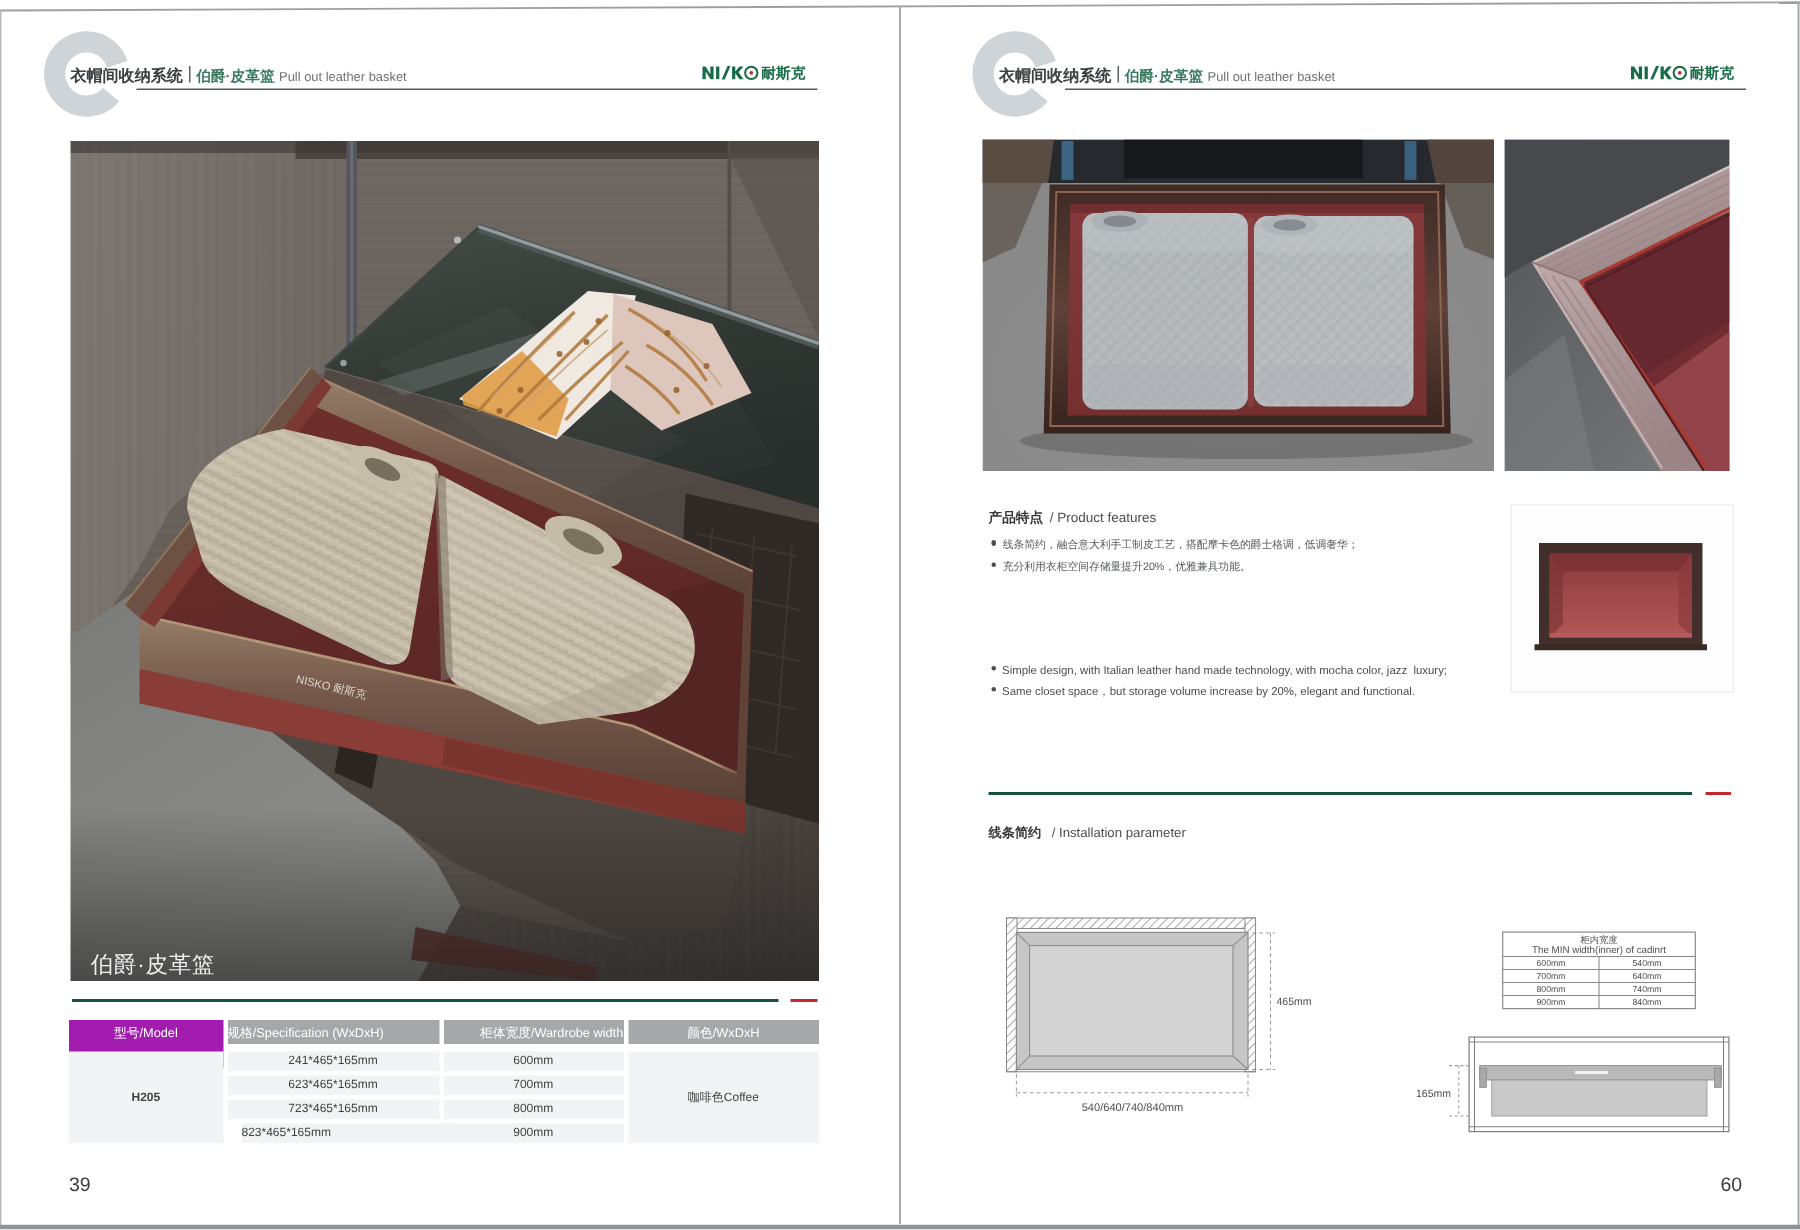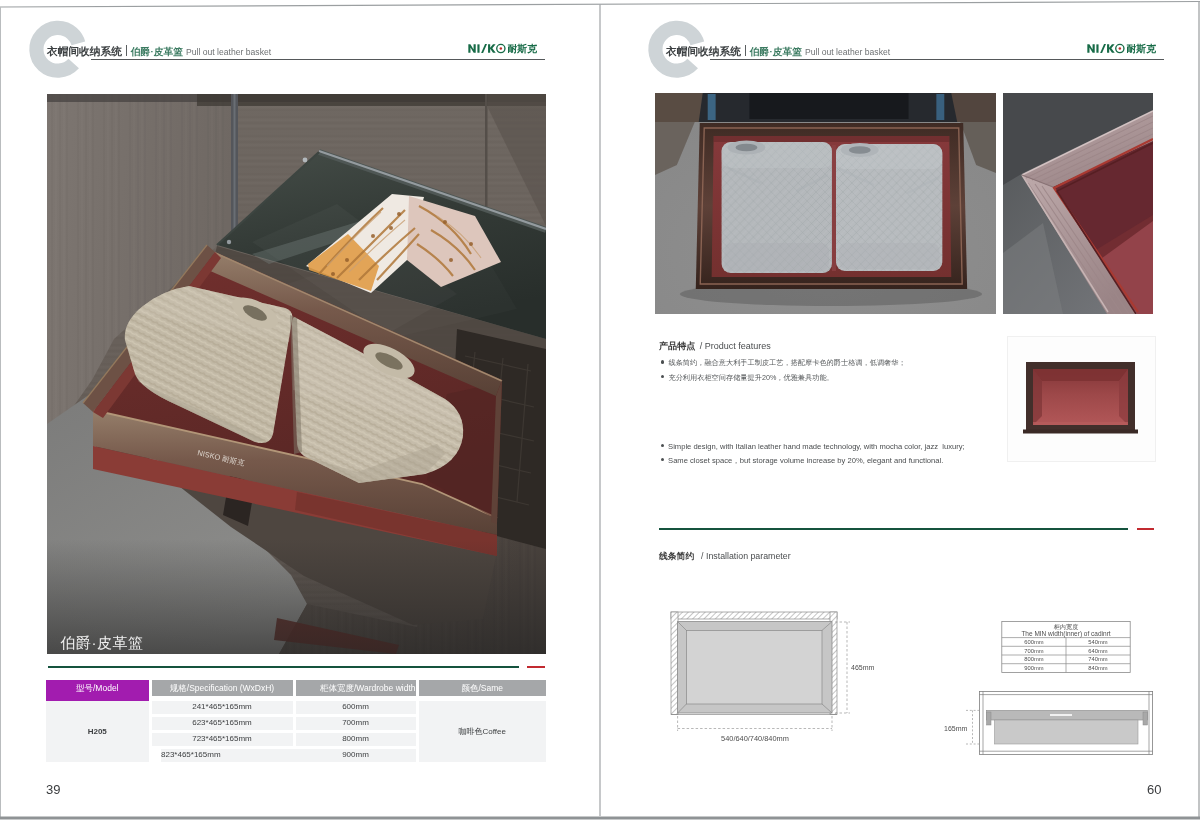--- a/index.html
+++ b/index.html
@@ -220,25 +220,25 @@
 </svg>
 
 <div class="abs" style="left:48px;top:665.8px;width:471px;height:2.6px;background:#15533e;"></div>
 
 <div class="abs" style="left:527px;top:665.8px;width:17.5px;height:2.6px;background:#c22a30;"></div>
 
 <div class="abs" style="left:0;top:0;">
 
   <div class="abs" style="left:46px;top:679.5px;width:102.5px;height:32px;background:#a21caf;color:#fff;font-size:8.5px;text-align:center;line-height:16.5px;">型号/Model</div>
 
-  <div class="abs" style="left:151.5px;top:679.5px;width:141px;height:16px;background:#a5a7a9;color:#fff;font-size:8.5px;text-align:center;line-height:16.5px;">规格/Specification (WxDxH)</div>
+  <div class="abs" style="left:151.5px;top:679.5px;width:141px;height:16px;background:#a5a7a9;color:#fff;font-size:8.5px;text-align:left;line-height:16.5px;">规格/Specification (WxDxH)</div>
 
   <div class="abs" style="left:295.5px;top:679.5px;width:120px;height:16px;background:#a5a7a9;color:#fff;font-size:8.5px;text-align:right;line-height:16.5px;">柜体宽度/Wardrobe width</div>
 
-  <div class="abs" style="left:418.5px;top:679.5px;width:127.5px;height:16px;background:#a5a7a9;color:#fff;font-size:8.5px;text-align:center;line-height:16.5px;">颜色/Same</div>
+  <div class="abs" style="left:418.5px;top:679.5px;width:127.5px;height:16px;background:#a5a7a9;color:#fff;font-size:8.5px;text-align:center;line-height:16.5px;">颜色/WxDxH</div>
 
   <div class="abs" style="left:46px;top:700.5px;width:102.5px;height:61px;background:#f2f3f4;color:#3f4143;font-size:8px;font-weight:bold;text-align:center;line-height:61px;">H205</div>
 
   <div class="abs" style="left:418.5px;top:700.5px;width:127.5px;height:61px;background:#f2f3f4;color:#3f4143;font-size:8px;text-align:center;line-height:61px;">咖啡色Coffee</div>
 
   <div class="abs" style="left:151.5px;top:701px;width:141px;height:12.5px;background:#f2f3f4;color:#3f4143;font-size:8px;text-align:center;line-height:12.5px;">241*465*165mm</div>
   <div class="abs" style="left:151.5px;top:717px;width:141px;height:12.5px;background:#f2f3f4;color:#3f4143;font-size:8px;text-align:center;line-height:12.5px;">623*465*165mm</div>
   <div class="abs" style="left:151.5px;top:733px;width:141px;height:12.5px;background:#f2f3f4;color:#3f4143;font-size:8px;text-align:center;line-height:12.5px;">723*465*165mm</div>
   <div class="abs" style="left:161px;top:749px;width:141px;height:12.5px;background:#f2f3f4;color:#3f4143;font-size:8px;text-align:left;line-height:12.5px;">823*465*165mm</div>
 

